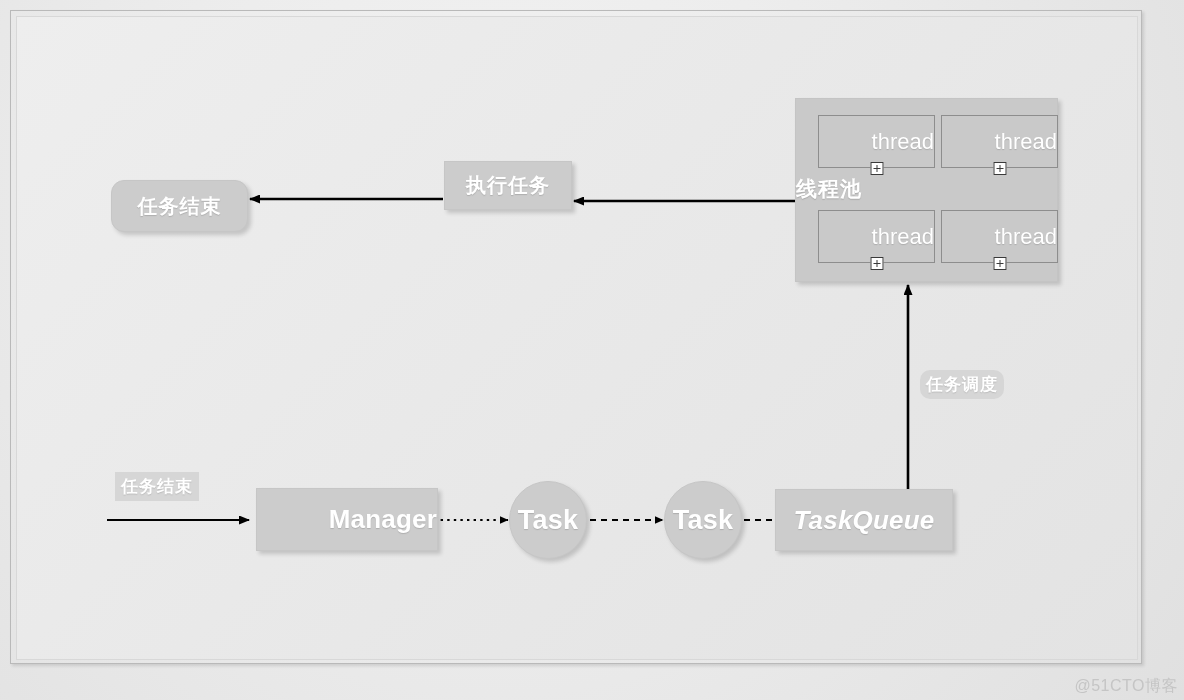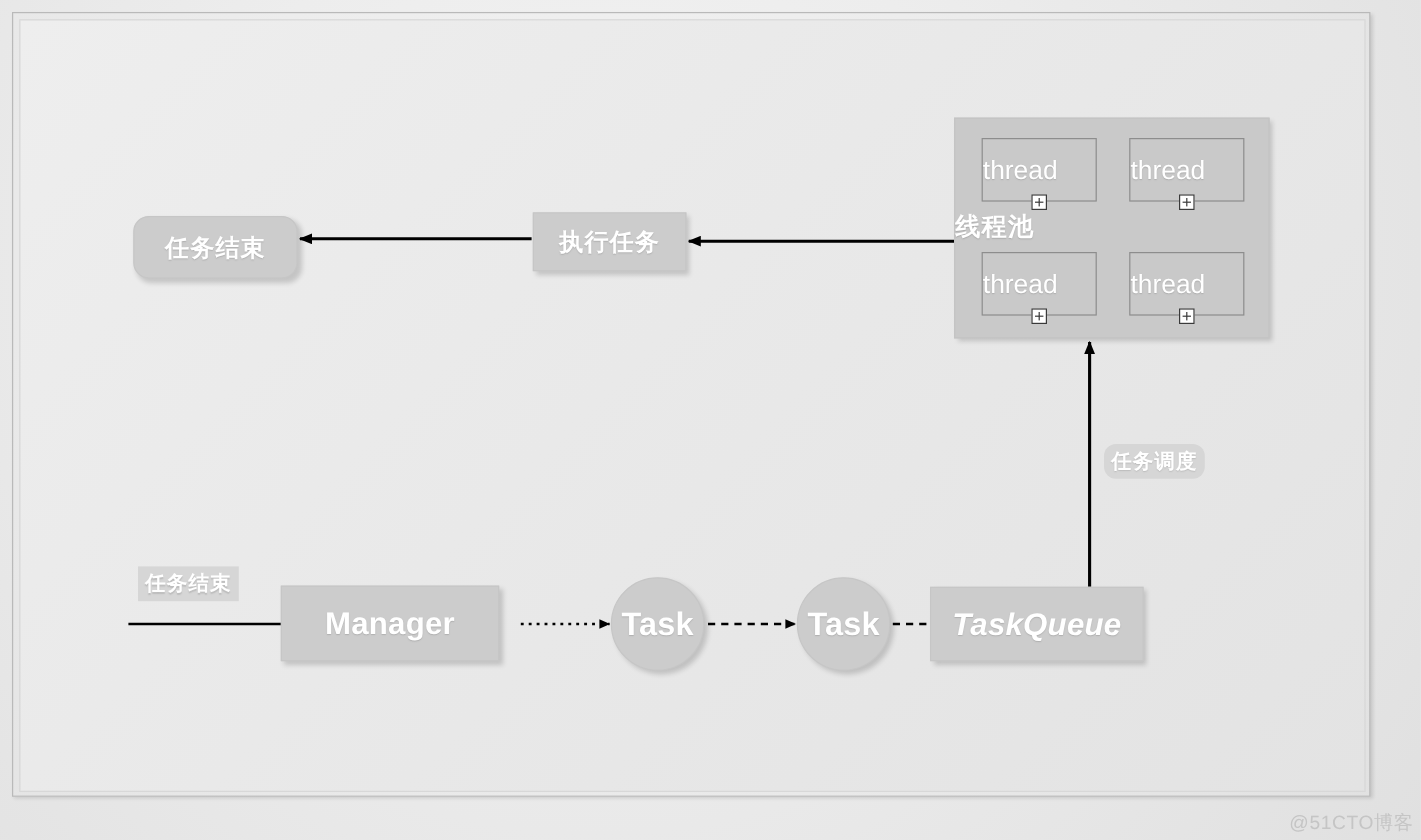--- a/index.html
+++ b/index.html
@@ -78,27 +78,27 @@
     top: 98px;
     width: 263px;
     height: 184px;
     background: #c9c9c9;
     border: 1px solid #c4c4c4;
     box-shadow: 3px 3px 4px rgba(0,0,0,0.17);
     box-sizing: border-box;
   }
   .thread-box {
     position: absolute;
-    width: 96px;
+    width: 117px;
     height: 53px;
     border: 1px solid #8d8d8d;
     background: transparent;
     display: flex;
     align-items: center;
-    justify-content: flex-start;
+    justify-content: flex-end;
     color: #ffffff;
     font-size: 22px;
     box-sizing: border-box;
     text-shadow: 0 1px 1px rgba(120,120,120,0.35);
   }
   .thread-box.tl { left: 22px;  top: 16px; }
   .thread-box.tr { left: 145px; top: 16px; }
   .thread-box.bl { left: 22px;  top: 111px; }
   .thread-box.br { left: 145px; top: 111px; }
 
@@ -202,21 +202,21 @@
 
     <line x1="795" y1="201" x2="574" y2="201" stroke="#000000" stroke-width="2.6" marker-end="url(#arrowSolid)"></line>
 
     <line x1="443" y1="199" x2="250" y2="199" stroke="#000000" stroke-width="2.6" marker-end="url(#arrowSolid)"></line>
   </svg>
 
   <div class="node rounded" style="left:111px; top:180px; width:137px; height:52px;">
     <span class="label-cn">任务结束</span>
   </div>
 
-  <div class="node" style="left:444px; top:177px; width:128px; height:49px;text-align:center;">
+  <div class="node" style="left:444px; top:161px; width:128px; height:49px;text-align:center;">
     <span class="label-cn">执行任务</span>
   </div>
 
   <div id="thread-pool">
     <div class="thread-box tl">
       <span>thread</span>
       <span class="plus-icon"></span>
     </div>
     <div class="thread-box tr">
       <span>thread</span>
@@ -226,21 +226,21 @@
       <span>thread</span>
       <span class="plus-icon"></span>
     </div>
     <div class="thread-box br">
       <span>thread</span>
       <span class="plus-icon"></span>
     </div>
     <div id="pool-title">线程池</div>
   </div>
 
-  <div class="node" style="left:234px; top:488px; width:182px; height:63px;">
+  <div class="node" style="left:256px; top:488px; width:182px; height:63px;justify-content:flex-end;">
     <span class="label-en">Manager</span>
   </div>
 
   <div class="node circle" style="left:509px; top:481px; width:78px; height:78px;">
     <span class="label-en small">Task</span>
   </div>
 
   <div class="node circle" style="left:664px; top:481px; width:78px; height:78px;">
     <span class="label-en small">Task</span>
   </div>

